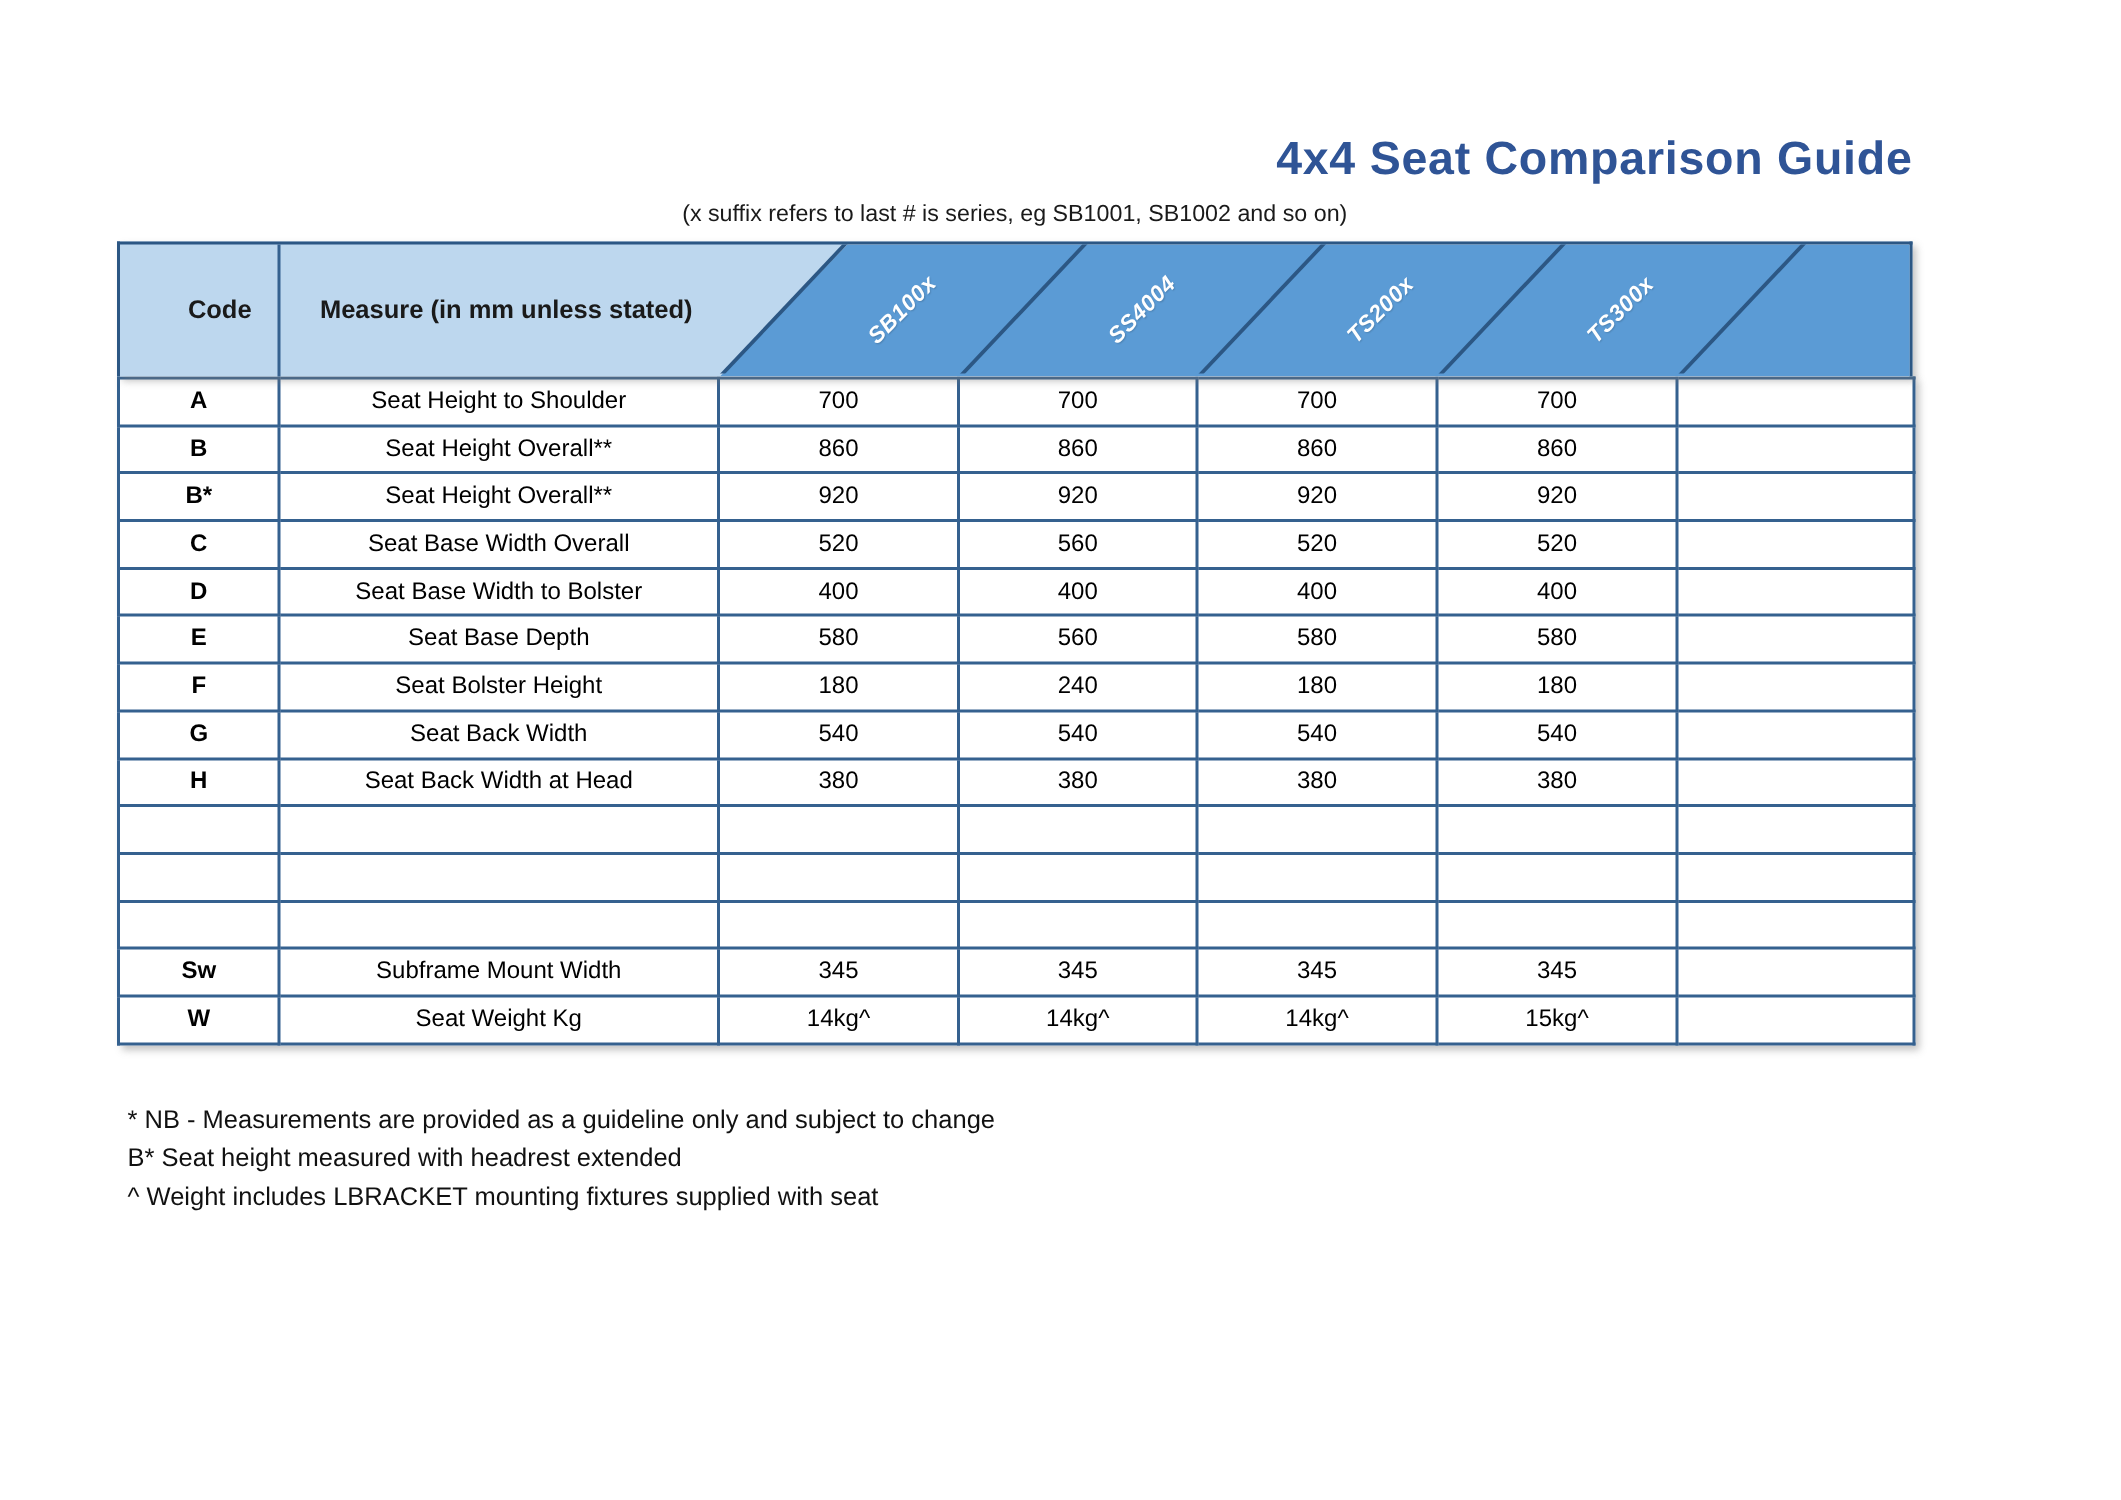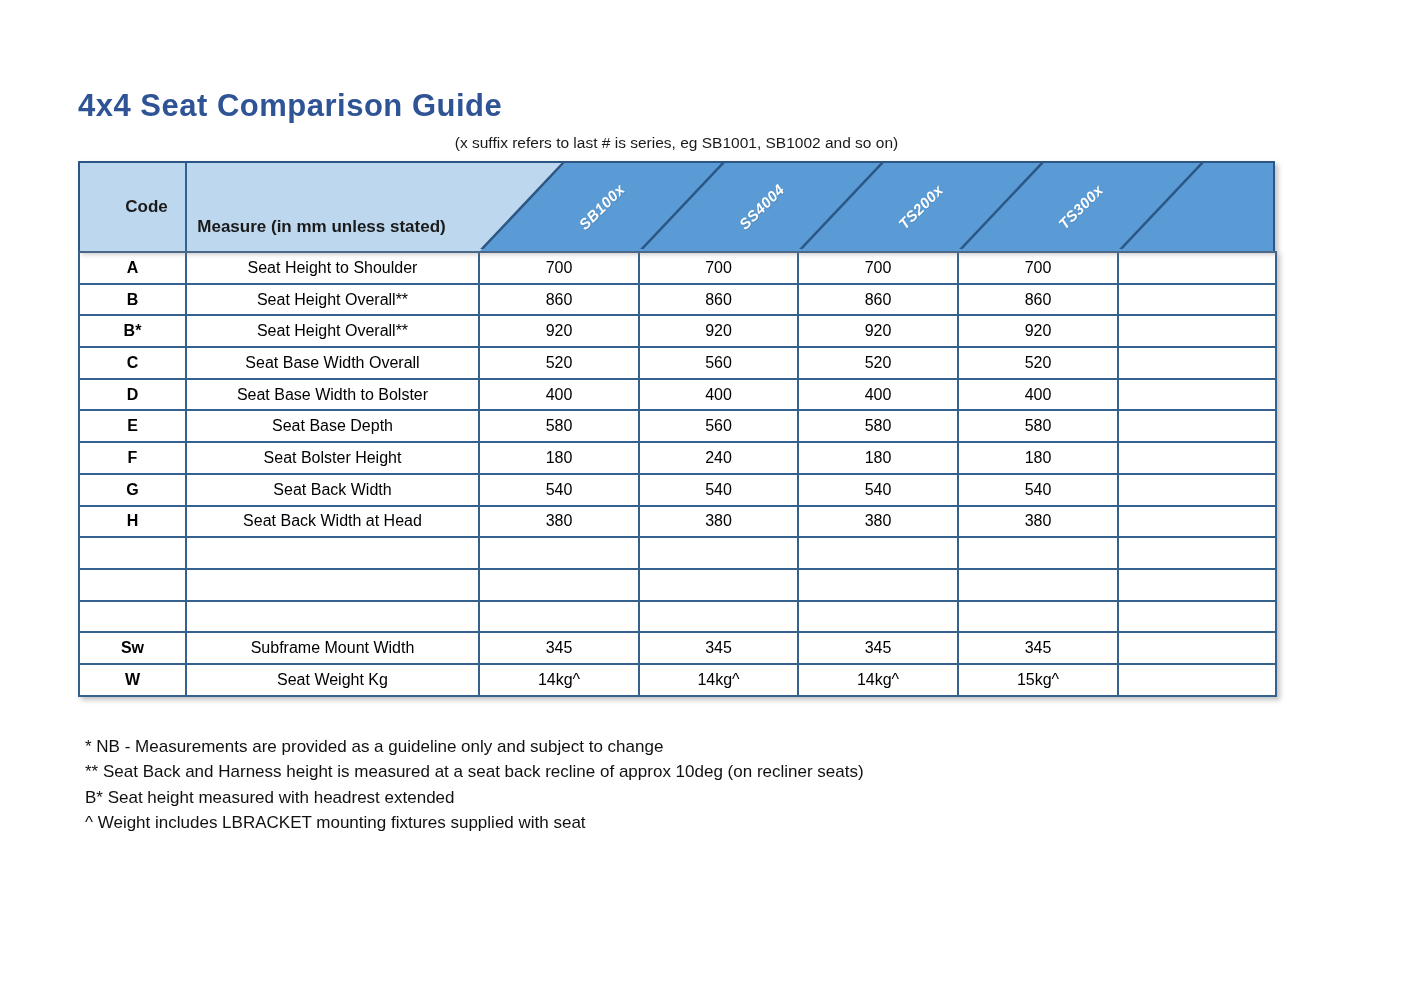--- a/index.html
+++ b/index.html
@@ -13,21 +13,21 @@
   html,body{margin:0;padding:0;background:#ffffff;}
   body{
     width:1414px;height:1000px;
     font-family:"Liberation Sans",sans-serif;
     color:#000;
     overflow:hidden;
   }
   .content{width:1197px;margin-left:78px;}
   .page-title{
     margin:88px 0 0 0;
-    text-align:left;
+    text-align:right;
     font-size:31px;
     font-weight:bold;
     color:var(--title-color);
     letter-spacing:0.5px;
   }
   .subtitle{
     margin-top:10px;
     text-align:center;
     font-size:15.5px;
     font-weight:bold;
@@ -49,21 +49,21 @@
     background:var(--header-blue);
     clip-path:polygon(400px 88px,485px 0px,1197px 0px,1197px 88px);
   }
   .diag-lines{position:absolute;inset:0;}
   .hcell{
     position:absolute;top:0;height:88px;
     display:flex;align-items:center;justify-content:center;
     font-weight:bold;font-size:17px;color:#1a1a1a;
   }
   .hcell.code{left:0;width:107px;border-right:2px solid var(--border-color);padding-left:28px;}
-  .hcell.measure{left:96px;width:291px;margin-top:20px;}
+  .hcell.measure{left:112px;width:291px;}
   .prod-label{
     position:absolute;top:33px;width:140px;height:22px;
     line-height:22px;text-align:center;
     transform:rotate(-45deg);
     color:#ffffff;font-weight:bold;font-style:italic;font-size:15px;
     letter-spacing:0.5px;
     text-shadow:0 1px 1px rgba(0,0,0,0.15);
   }
   
   table.grid{
@@ -251,18 +251,17 @@
       <td>14kg^</td>
       <td>14kg^</td>
       <td>15kg^</td>
       <td></td>
     </tr>
       </tbody>
   </table>
 
   <div class="footnotes">
     <div class="footnote">* NB - Measurements are provided as a guideline only and subject to change</div>
-    <div class="footnote">** Seat Back and Harness height is measured at a seat back recline of approx 10deg (on recliner seats)</div>
     <div class="footnote">B* Seat height measured with headrest extended</div>
     <div class="footnote">^ Weight includes LBRACKET mounting fixtures supplied with seat</div>
   </div>
 
 </div>
 
 </body></html>

